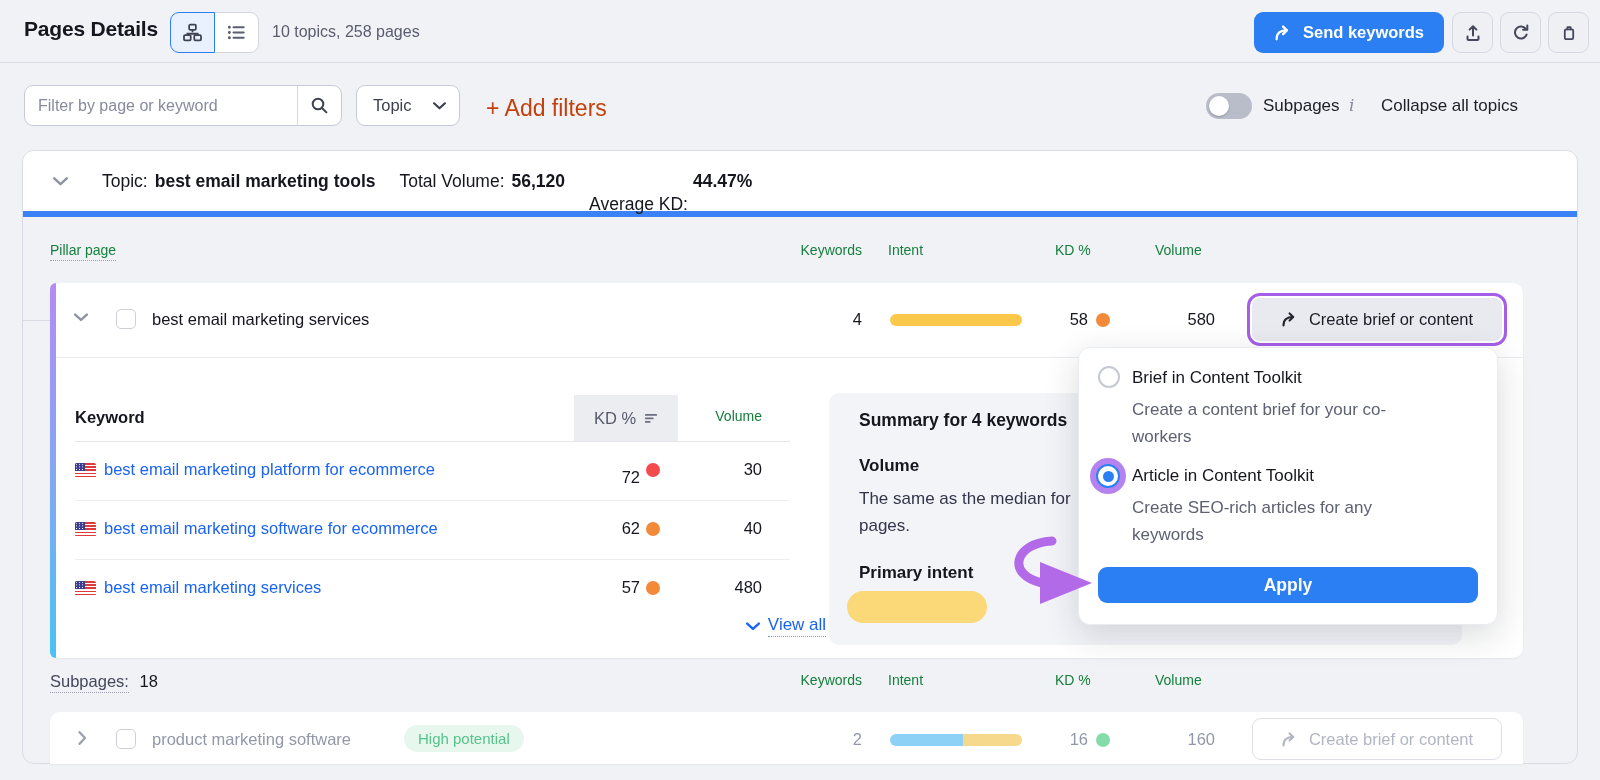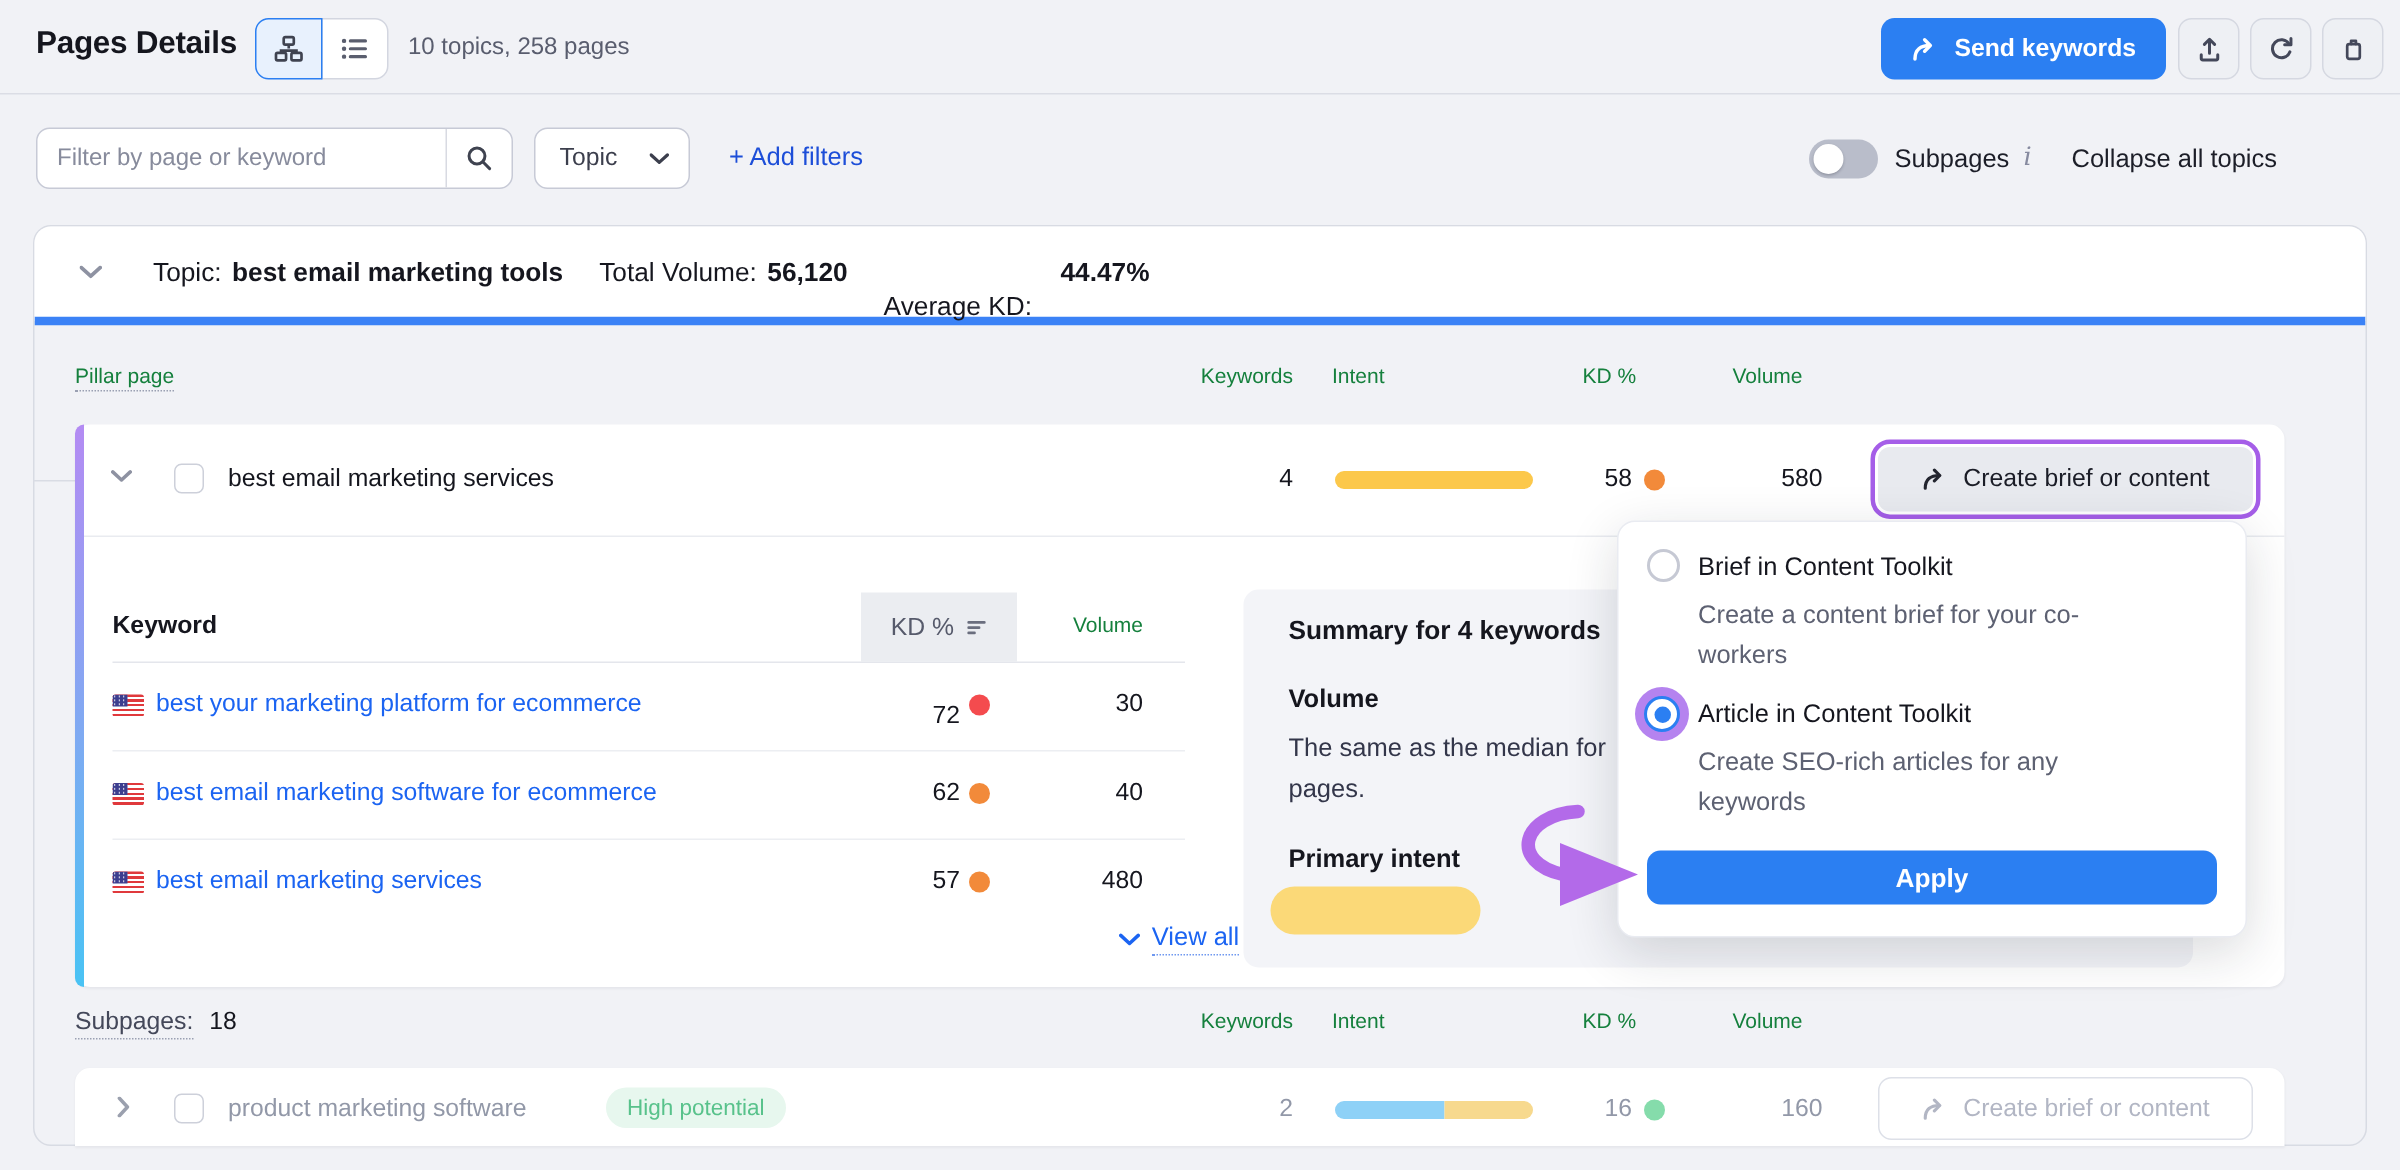--- a/index.html
+++ b/index.html
@@ -20,21 +20,21 @@
   .count-text{font-size:16px;color:#595d6e;}
   .primary-btn{display:flex;align-items:center;justify-content:center;gap:10px;background:#2b7ff2;color:#fff;border-radius:9px;font-size:16.5px;font-weight:600;cursor:pointer;}
   .icon-btn{display:flex;align-items:center;justify-content:center;width:41px;height:41px;background:#eef0f4;border:1px solid #d5d8e1;border-radius:9px;color:#44485a;}
   .hr{background:#dbdde5;height:1px;}
 
   
   .search-box{display:flex;align-items:center;width:318px;height:41px;background:#fff;border:1px solid #c7cad6;border-radius:9px;}
   .search-box .ph{flex:1;padding-left:13px;font-size:16px;color:#878b9c;}
   .search-box .mag{width:44px;height:100%;display:flex;align-items:center;justify-content:center;border-left:1px solid #d8dae2;color:#3f4350;}
   .select-box{display:flex;align-items:center;justify-content:space-between;width:104px;height:41px;background:#fff;border:1px solid #c7cad6;border-radius:9px;padding:0 13px 0 16px;font-size:16.5px;color:#3c3f4d;}
-  .link-blue{color:#1d4ed8;font-size:17px;font-weight:500;}
+  .link-blue{color:#c2410c;font-size:23px;font-weight:500;}
   .toggle-sw{width:46px;height:26px;border-radius:13px;background:#b9bdca;position:relative;}
   .toggle-sw .knob{position:absolute;left:3px;top:3px;width:20px;height:20px;border-radius:50%;background:#fff;box-shadow:0 1px 2px rgba(20,22,35,.25);}
   .plain-label{font-size:17px;color:#1c1e28;}
   .info-i{font-family:"DejaVu Serif","Liberation Serif",serif;font-style:italic;font-size:17px;color:#878ba0;}
 
   
   .topic-card{background:#f1f2f6;border:1px solid #d8dbe3;border-radius:12px;}
   .card-head{background:#fff;border-radius:11px 11px 0 0;border-bottom:6px solid #3b82f6;display:flex;align-items:center;}
   .th-txt{font-size:17.5px;color:#15161e;}
   .b{font-weight:700;}
@@ -191,21 +191,21 @@
     <span class="chev" style="margin-left:30px;">
       <svg width="15" height="9" viewBox="0 0 12 7" fill="none" stroke="currentColor" stroke-width="2" stroke-linecap="round" stroke-linejoin="round">
           <path d="M1 1 L6 5.6 L11 1"></path>
         </svg>
     </span>
     <span class="th-txt" style="margin-left:34px;">Topic:</span>
     <span class="th-txt b" style="margin-left:7px;">best email marketing tools</span>
     <span class="th-txt" style="margin-left:24px;">Total Volume:</span>
     <span class="th-txt b" style="margin-left:7px;">56,120</span>
     <span class="th-txt" style="margin-left:24px;margin-top:47px;">Average KD:</span>
-    <span class="th-txt b" style="margin-left:19px;">44.47%</span>
+    <span class="th-txt b" style="margin-left:5px;">44.47%</span>
   </div>
 
   <div class="abs col-h dotted-u" style="left:50px;top:242px;">Pillar page</div>
   <div class="abs col-h r" style="left:762px;top:242px;width:100px;">Keywords</div>
   <div class="abs col-h" style="left:888px;top:242px;">Intent</div>
   <div class="abs col-h" style="left:1055px;top:242px;">KD %</div>
   <div class="abs col-h" style="left:1155px;top:242px;">Volume</div>
 
   <div class="abs" style="left:22px;top:320px;width:28px;height:1px;background:#d9dce4;"></div>
 
@@ -245,21 +245,21 @@
     <span>
       <svg width="14" height="14" viewBox="0 0 16 16" fill="none" stroke="#6a6e7e" stroke-width="2" stroke-linecap="round">
         <path d="M2 4.5 h12 M2 8.5 h8 M2 12.5 h4.5"></path>
       </svg>
     </span>
   </div>
   <div class="abs col-h r" style="left:682px;top:408px;width:80px;">Volume</div>
   <div class="abs divline" style="left:75px;top:441px;width:715px;background:#e4e6ec;"></div>
 
   <div class="flag abs" style="left:75px;top:463px;"></div>
-  <div class="abs kw-link" style="left:104px;top:460px;">best your marketing platform for ecommerce</div>
+  <div class="abs kw-link" style="left:104px;top:460px;">best email marketing platform for ecommerce</div>
   <div class="abs cell-num r" style="left:560px;top:468px;width:80px;">72</div>
   <div class="abs kd-dot" style="left:646px;top:463px;" data-level="red"></div>
   <div class="abs cell-num r" style="left:682px;top:460px;width:80px;">30</div>
   <div class="abs divline" style="left:75px;top:500px;width:715px;background:#eceef2;"></div>
 
   <div class="flag abs" style="left:75px;top:522px;"></div>
   <div class="abs kw-link" style="left:104px;top:519px;">best email marketing software for ecommerce</div>
   <div class="abs cell-num r" style="left:560px;top:519px;width:80px;">62</div>
   <div class="abs kd-dot" style="left:646px;top:522px;" data-level="orange"></div>
   <div class="abs cell-num r" style="left:682px;top:519px;width:80px;">40</div>

